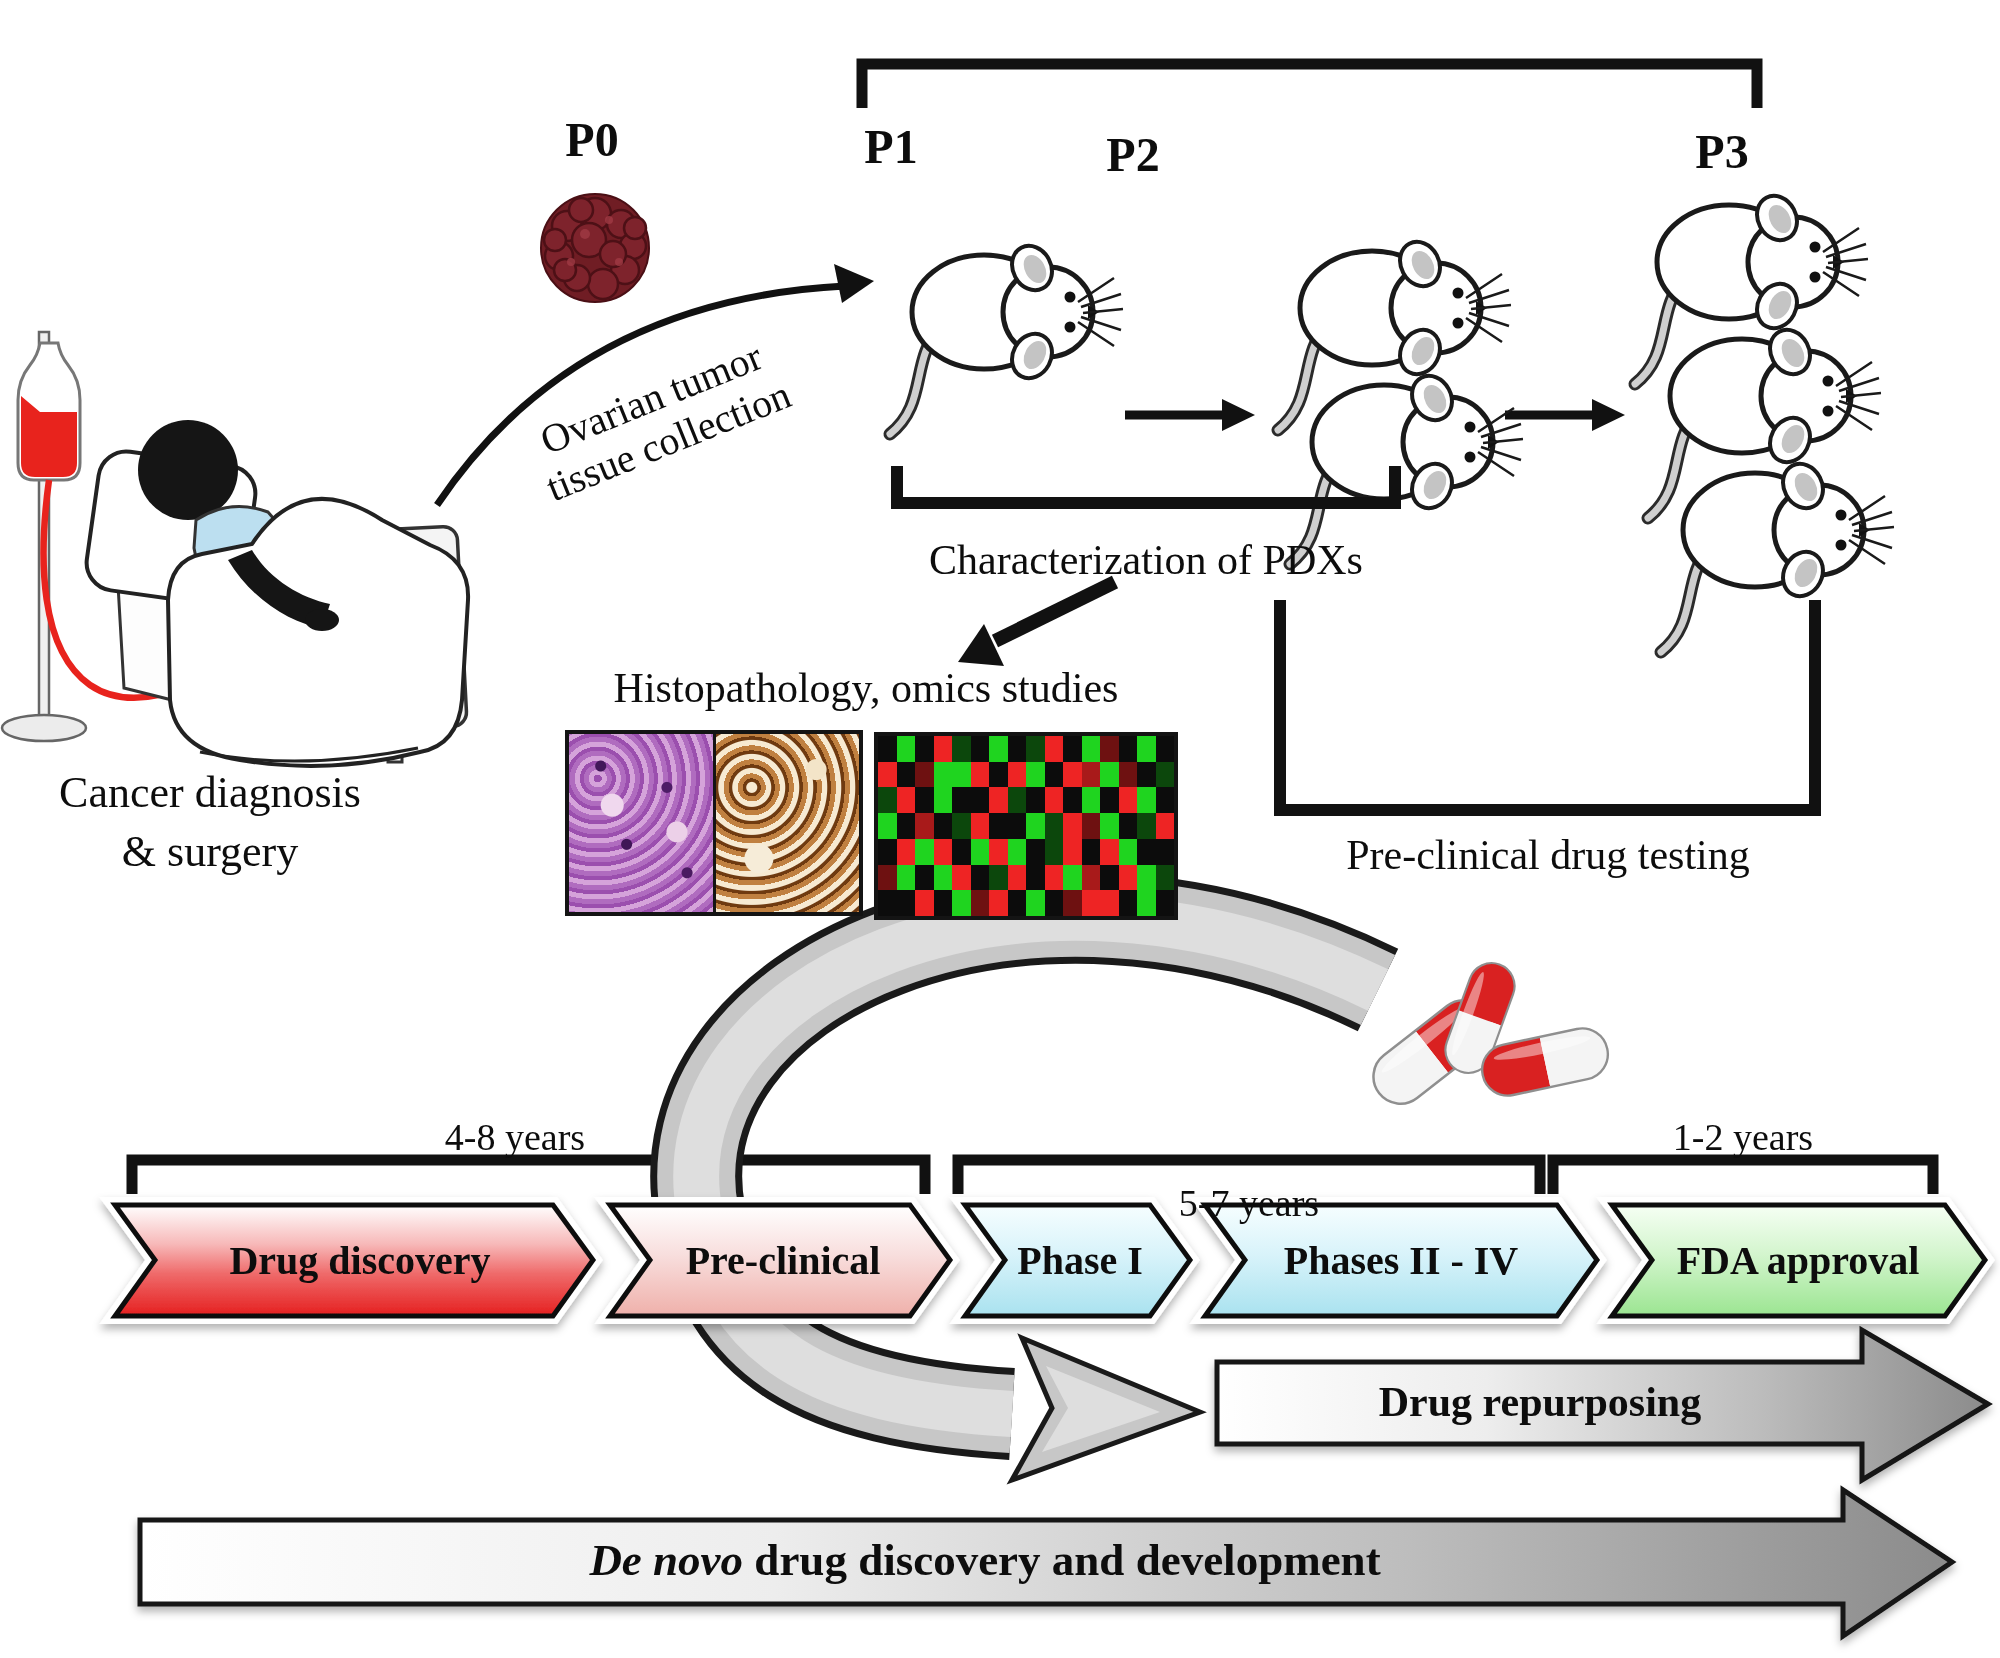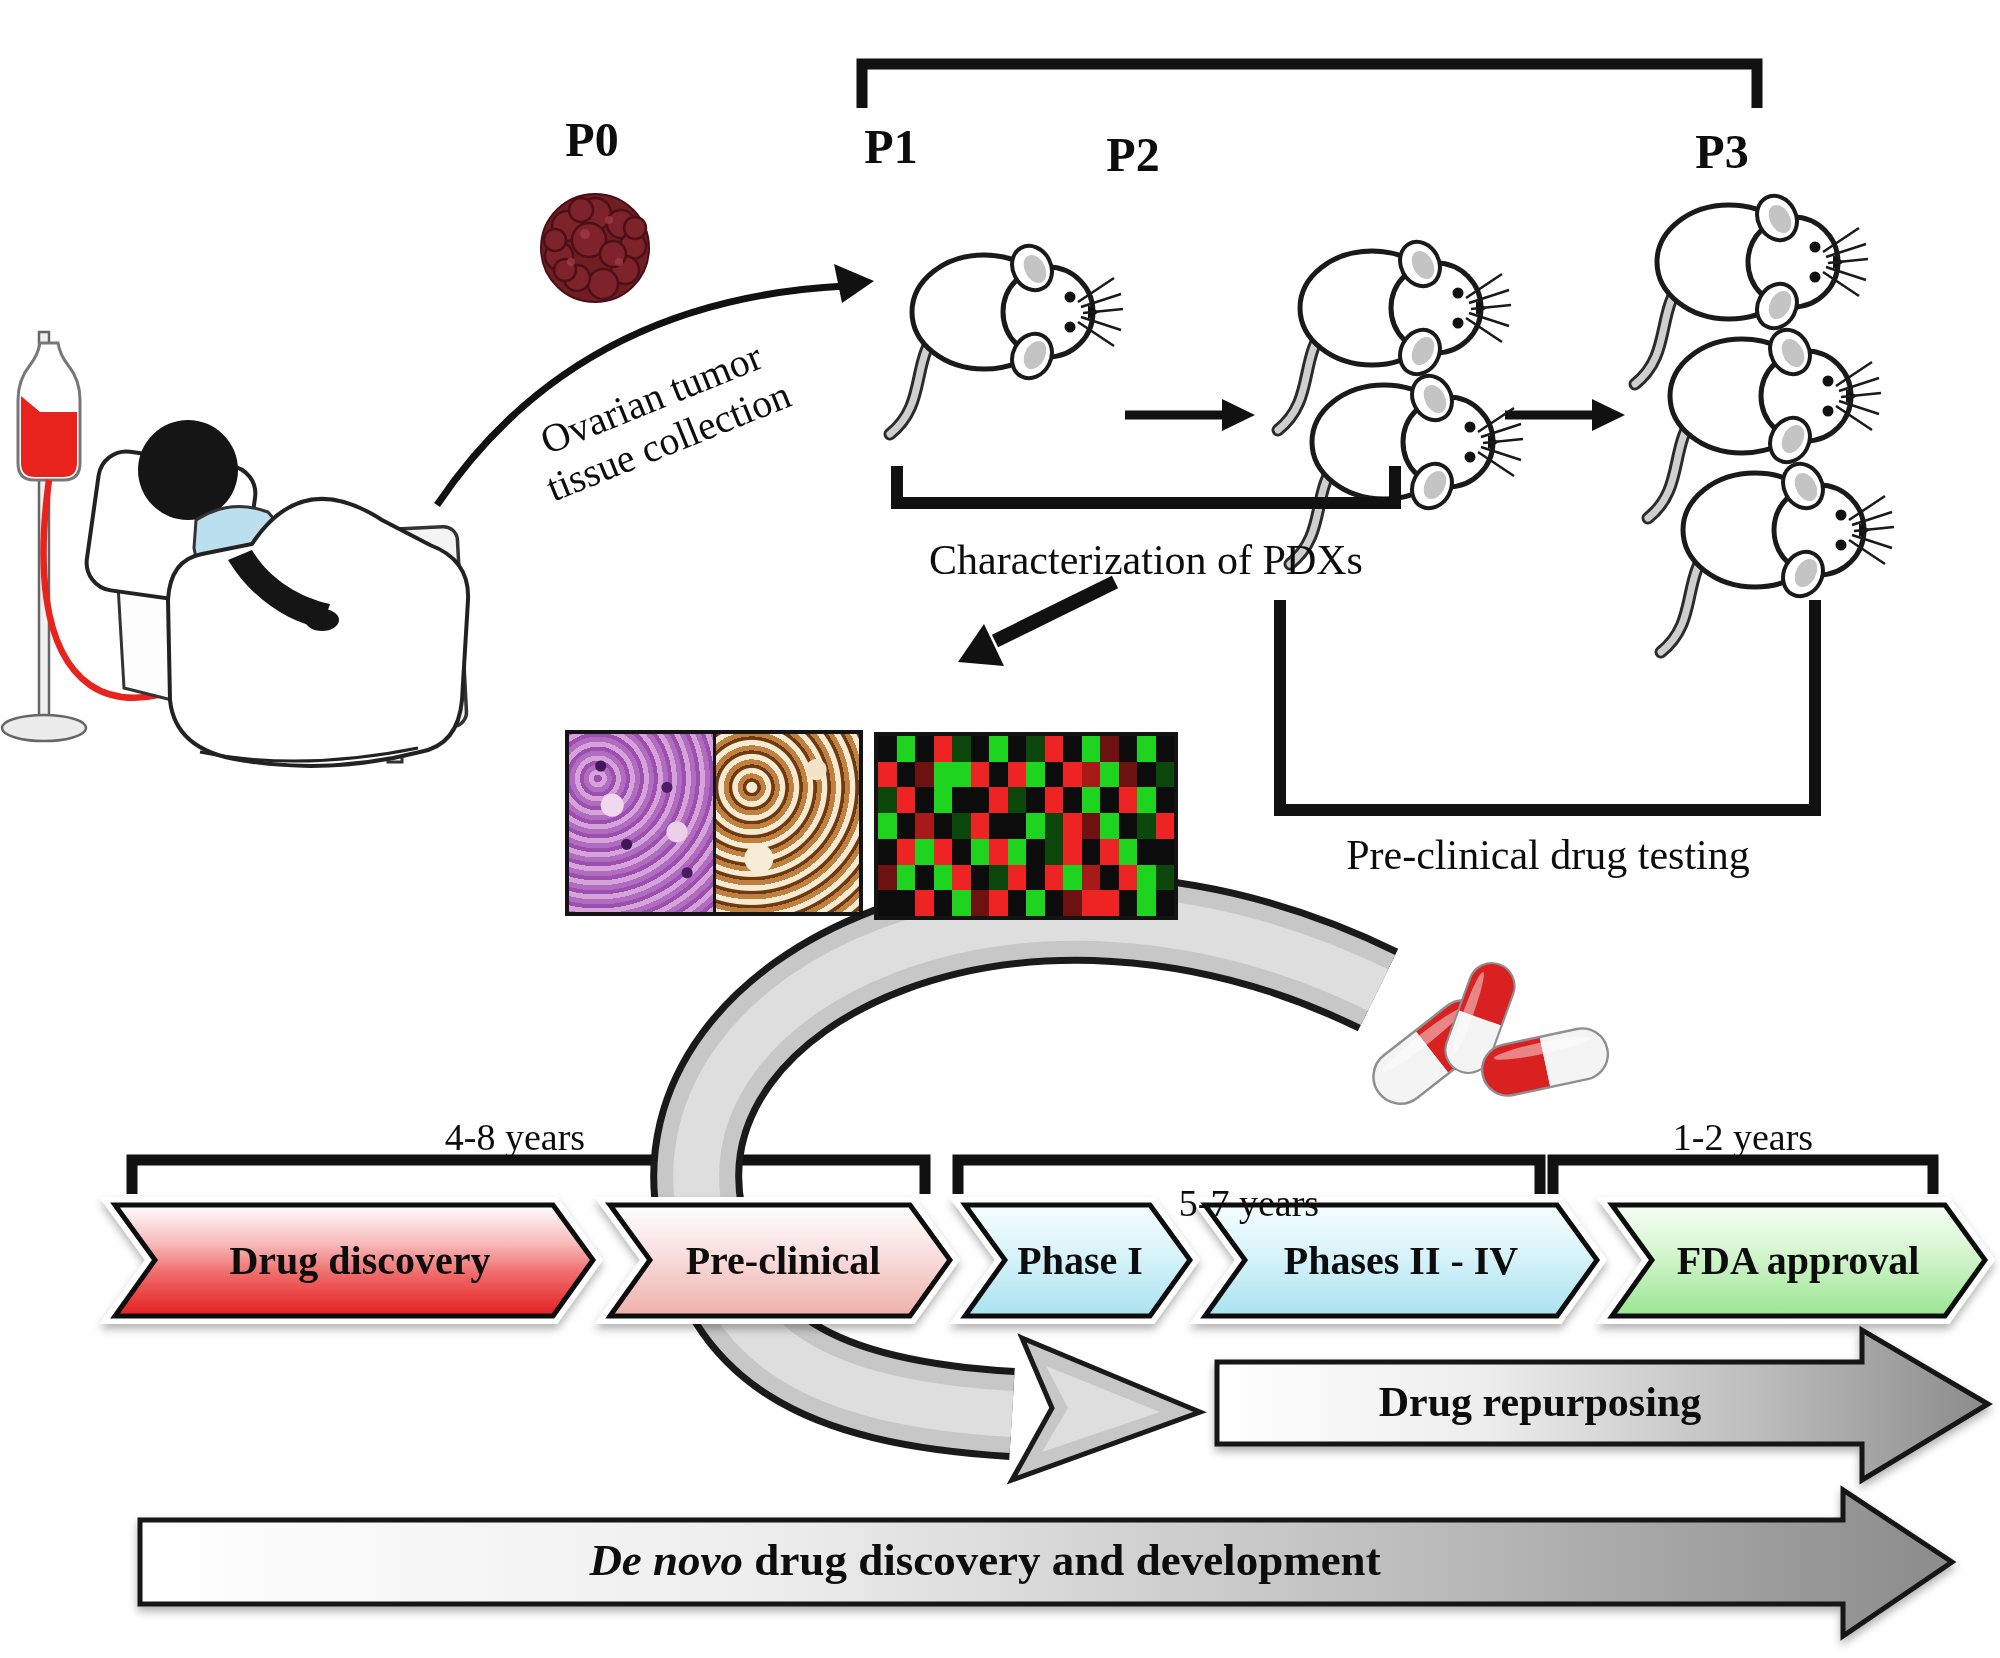--- a/index.html
+++ b/index.html
@@ -350,22 +350,27 @@
   <div class="t sz48" style="left:592px;top:140px;">P0</div>
   <div class="t sz48" style="left:891px;top:147px;">P1</div>
   <div class="t sz48" style="left:1133px;top:155px;">P2</div>
   <div class="t sz48" style="left:1722px;top:152px;">P3</div>
 
   <div class="t rot sz40" style="left:660px;top:420px;">
     <div>Ovarian tumor</div>
     <div>tissue collection</div>
   </div>
 
+  <div class="t sz44" style="left:210px;top:822px;line-height:1.35;">
+    <div>Cancer diagnosis</div>
+    <div>&amp; surgery</div>
+  </div>
 
   <div class="t sz42" style="left:1146px;top:560px;">Characterization of PDXs</div>
+  <div class="t sz42" style="left:866px;top:688px;">Histopathology, omics studies</div>
   <div class="t sz42" style="left:1548px;top:855px;">Pre-clinical drug testing</div>
 
   <div class="t sz38" style="left:515px;top:1118px;">4-8 years</div>
   <div class="t sz38" style="left:1249px;top:1184px;">5-7 years</div>
   <div class="t sz38" style="left:1743px;top:1118px;">1-2 years</div>
 
   <div class="t sz40 bold" style="left:360px;top:1261px;">Drug discovery</div>
   <div class="t sz40 bold" style="left:783px;top:1261px;">Pre-clinical</div>
   <div class="t sz40 bold" style="left:1080px;top:1261px;">Phase I</div>
   <div class="t sz40 bold" style="left:1401px;top:1261px;">Phases II - IV</div>

